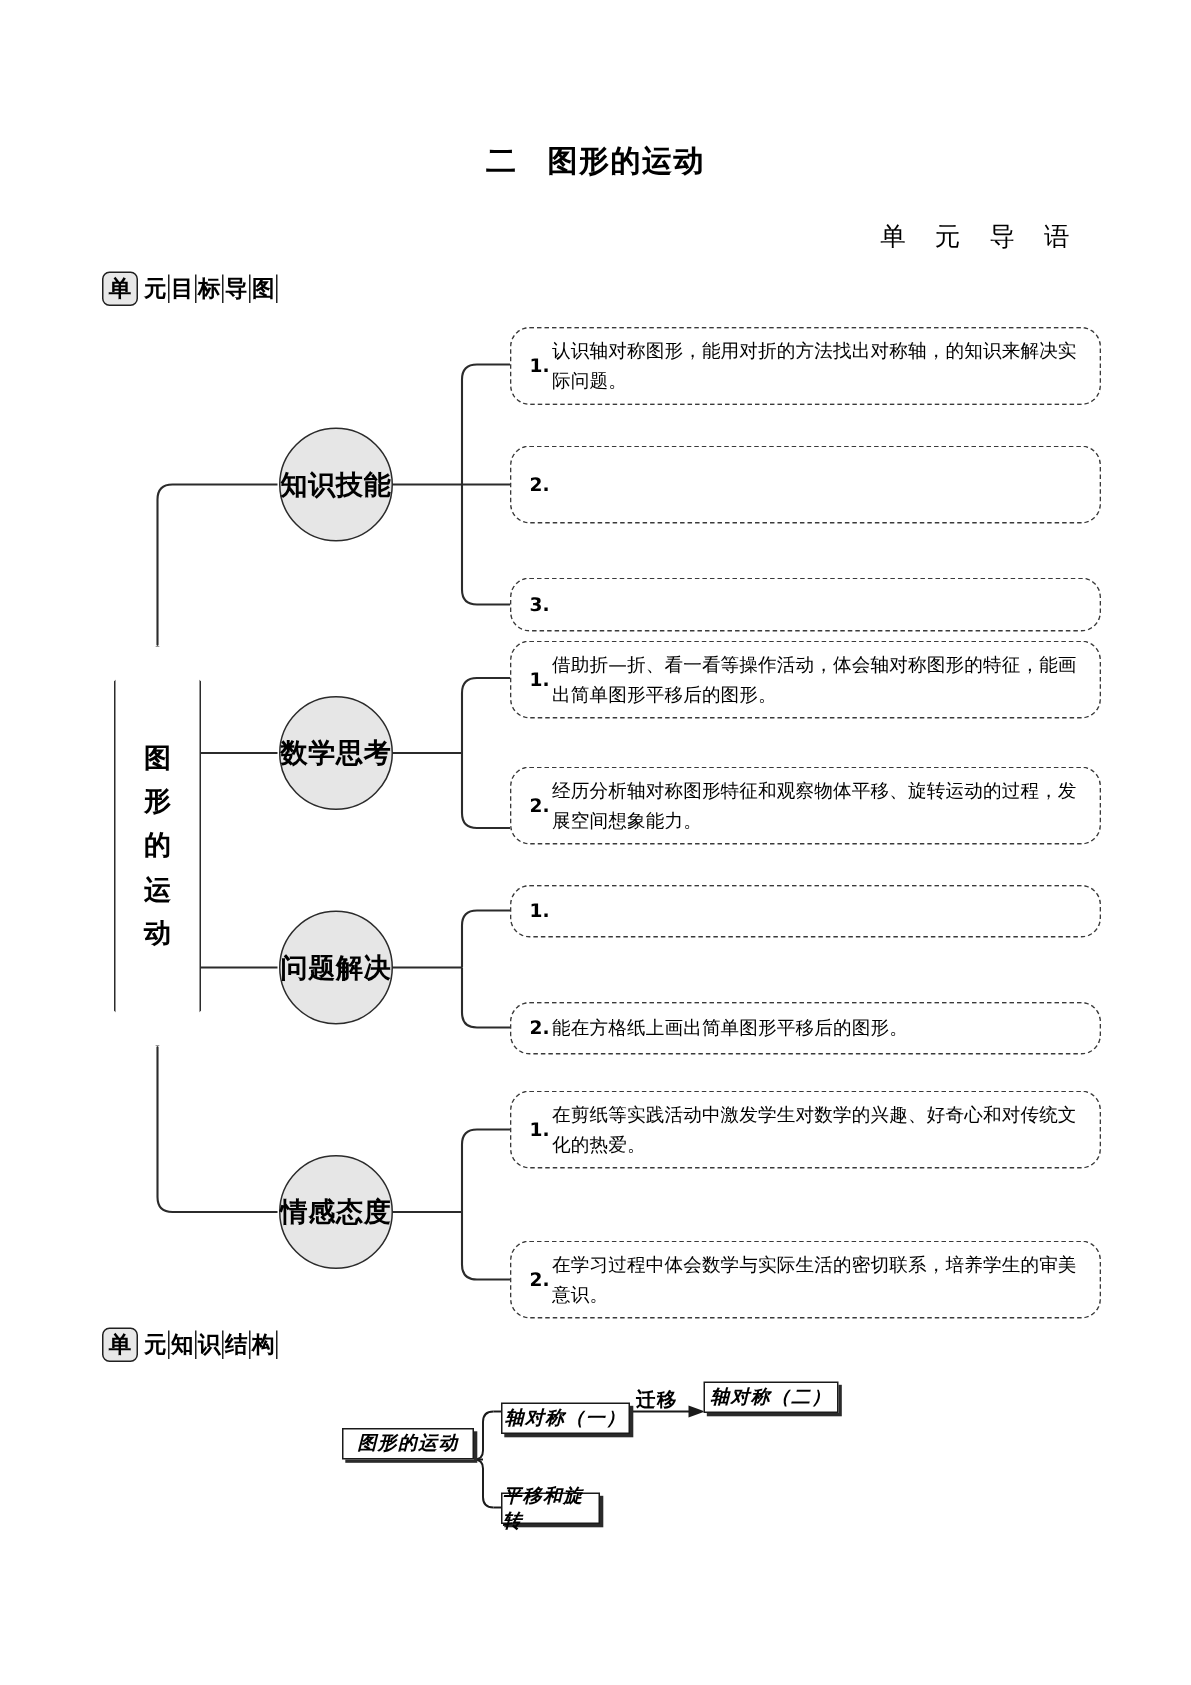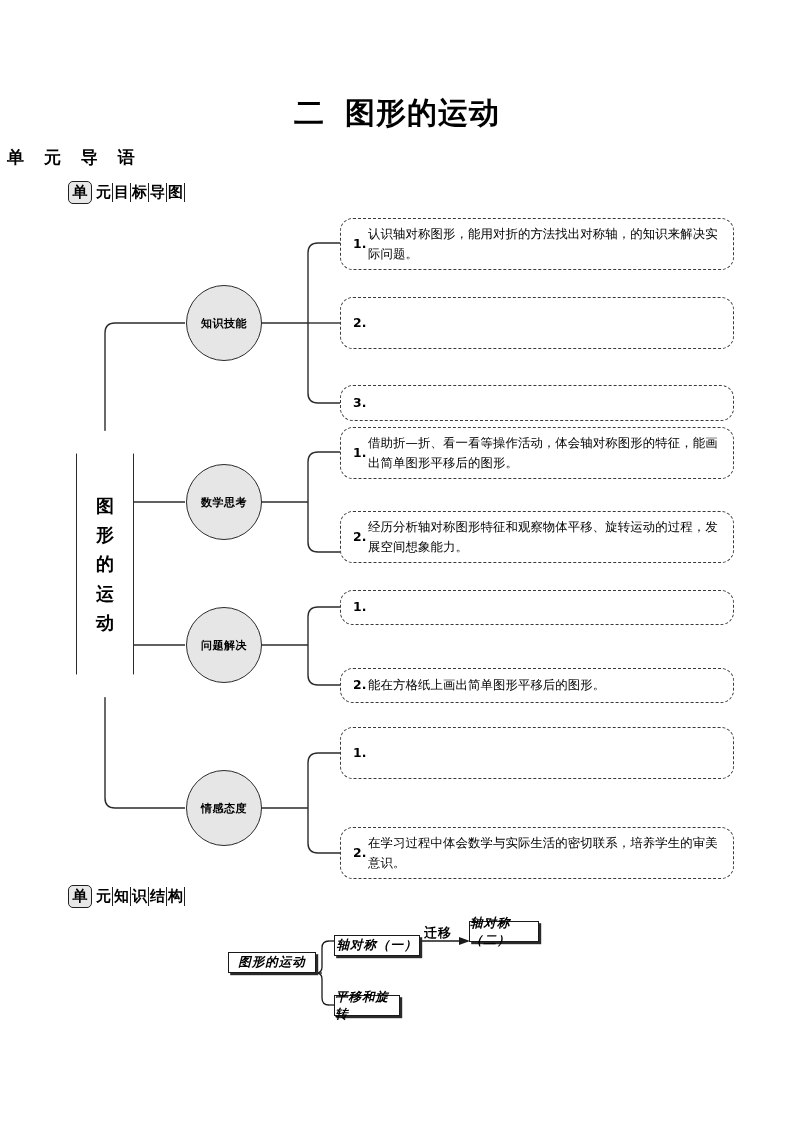--- a/index.html
+++ b/index.html
@@ -16,35 +16,35 @@
     overflow: hidden;
   }
 
   
   .page-title {
     position: absolute;
     top: 96px;
     left: 0;
     width: 794px;
     text-align: center;
-    font-size: 30px;
+    font-size: 20px;
     font-weight: 700;
     letter-spacing: 1px;
     line-height: 1.1;
   }
   .page-title .num { margin-right: 20px; }
 
   .page-subtitle {
     position: absolute;
     top: 146px;
     left: 0;
     width: 720px;
-    text-align: left;
+    text-align: right;
     font-size: 17px;
-    font-weight: 700;
+    font-weight: 400;
     letter-spacing: 7px;
     text-indent: 7px;
   }
 
   
   .section-header {
     position: absolute;
     display: flex;
     align-items: center;
     height: 24px;
@@ -121,21 +121,21 @@
     position: absolute;
     width: 76px;
     height: 76px;
     border-radius: 50%;
     background: #e6e6e6;
     border: 1.5px solid #2b2b2b;
     box-sizing: border-box;
     display: flex;
     align-items: center;
     justify-content: center;
-    font-size: 11px;
+    font-size: 18px;
     font-weight: 700;
     letter-spacing: 0.5px;
   }
 
   
   .leaf-box {
     position: absolute;
     border: 1.3px dashed #3a3a3a;
     border-radius: 13px;
     background: #ffffff;
@@ -281,20 +281,21 @@
 <div class="leaf-box" style="left:340px; top:590px; width:394px; height:35px;">
   <span class="leaf-num">1.</span>
 </div>
 <div class="leaf-box" style="left:340px; top:668px; width:394px; height:35px;">
   <span class="leaf-num">2.</span>
   <span class="ltxt">能在方格纸上画出简单图形平移后的图形。</span>
 </div>
 
 <div class="leaf-box" style="left:340px; top:727px; width:394px; height:52px;">
   <span class="leaf-num">1.</span>
+  <span class="ltxt">在剪纸等实践活动中激发学生对数学的兴趣、好奇心和对传统文化的热爱。</span>
 </div>
 <div class="leaf-box" style="left:340px; top:827px; width:394px; height:52px;">
   <span class="leaf-num">2.</span>
   <span class="ltxt">在学习过程中体会数学与实际生活的密切联系，培养学生的审美意识。</span>
 </div>
 
 <div class="section-header" style="left:68px; top:884px;">
   <span class="badge">单</span>
   <span class="chars">
     <span>元</span>
@@ -316,15 +317,15 @@
 
     <path d="M329 95 L334 95"></path>
 
     <path d="M419 31 L462 31"></path>
   </g>
   <polygon points="470,31 459,27 459,35" fill="#1a1a1a"></polygon>
 </svg>
 
 <div class="struct-box" style="left:228px; top:952px; width:88px;">图形的运动</div>
 <div class="struct-box" style="left:334px; top:921px; width:86px;margin-top:14px;">轴对称（一）</div>
-<div class="struct-box" style="left:469px; top:921px; width:70px;">轴对称（二）</div>
+<div class="struct-box" style="left:469px; top:921px; width:90px;">轴对称（二）</div>
 <div class="struct-box" style="left:334px; top:995px; width:66px;">平移和旋转</div>
 <div class="struct-label" style="left:424px; top:924px;">迁移</div>
 
 </body></html>

